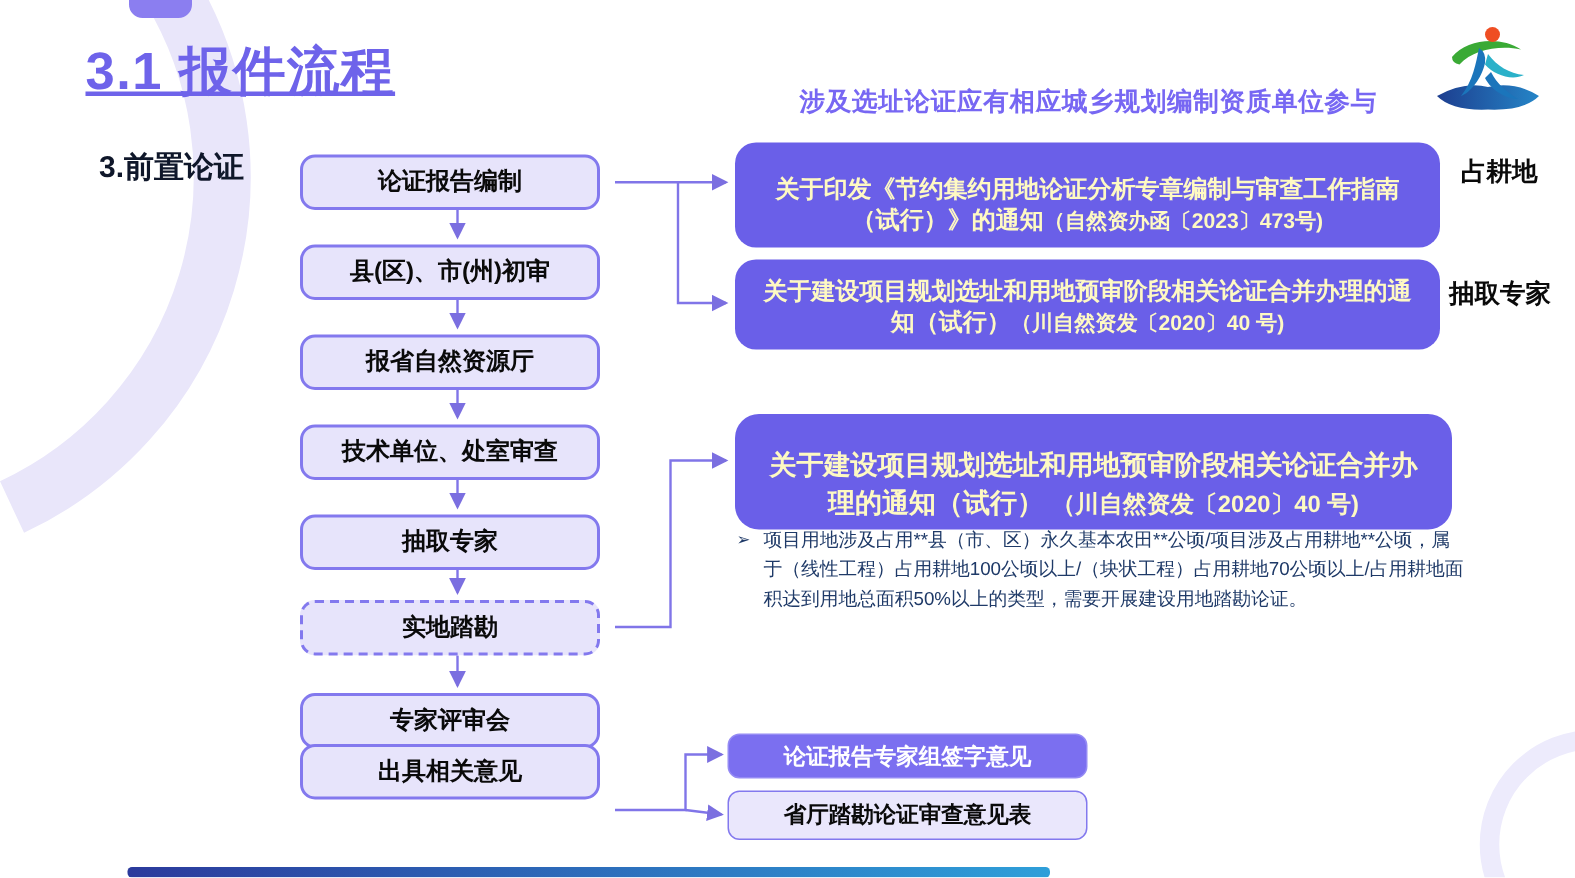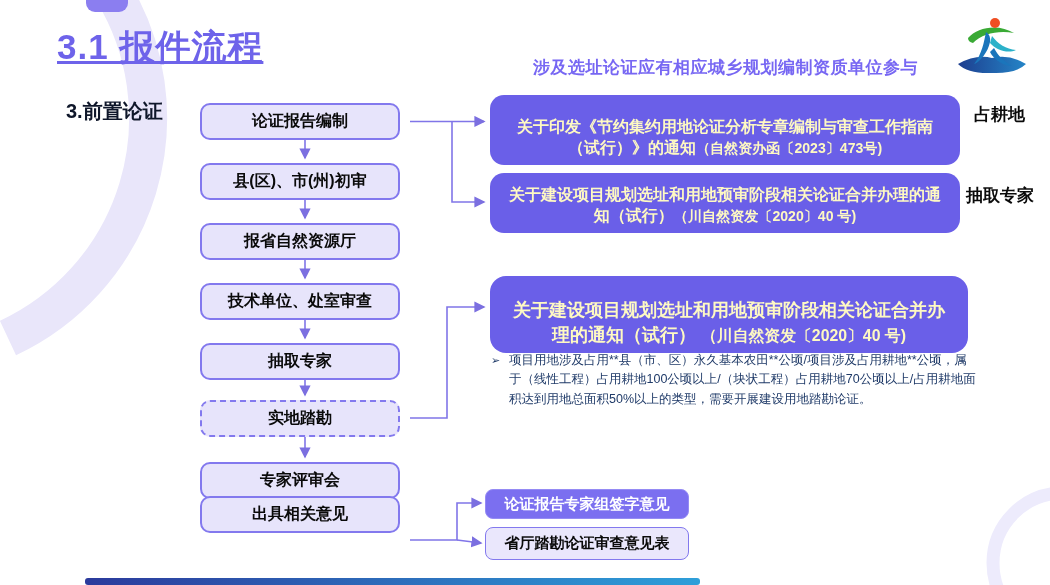--- a/index.html
+++ b/index.html
@@ -34,21 +34,21 @@
   .n3 { top:276px; height:77px; font-size:18px; width:478px; border-radius:16px; }
 
   .tag { position:absolute; font-size:17px; font-weight:bold; color:#0a0a0a; }
   .tag1 { left:974px; top:103px; }
   .tag2 { left:966px; top:184px; }
 
   .note { position:absolute; left:491px; top:351px; width:488px;
           font-size:12.5px; color:#1f3a68; line-height:1.55; display:flex; }
   .note .marker { flex:0 0 18px; font-size:11px; padding-top:1px; }
 
-  .obox { position:absolute; left:485px; width:204px; border-radius:8px;
+  .obox { position:absolute; left:485px; width:240px; border-radius:8px;
           display:flex; align-items:center; justify-content:center;
           font-weight:bold; font-size:15px; }
   .o1 { top:489px; height:30px; background:#7b6ff0; border:1.5px solid #958bf4; color:#ffffff; }
   .o2 { top:527px; height:33px; background:#eae7fc; border:1.5px solid #8379ee; color:#0a0a0a; }
 </style>
 </head>
 <body>
 
 <div class="stage">
 

